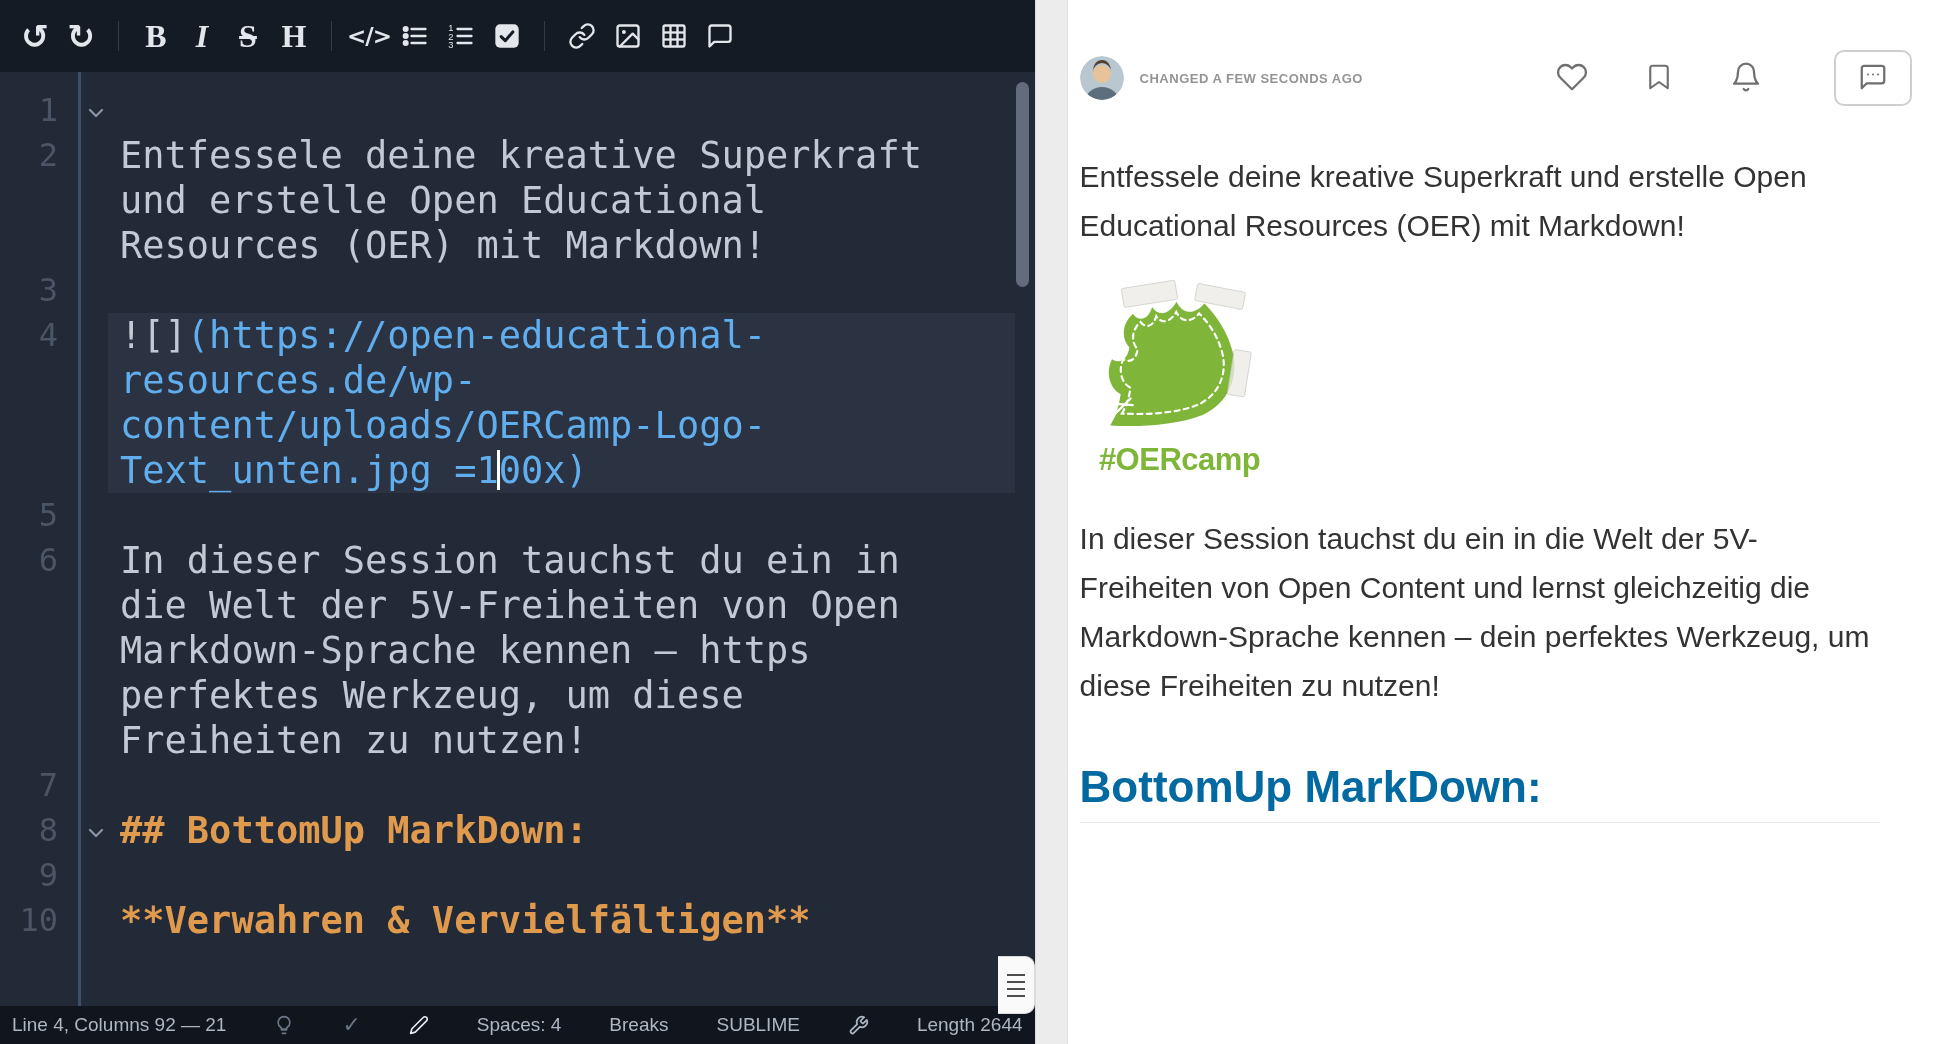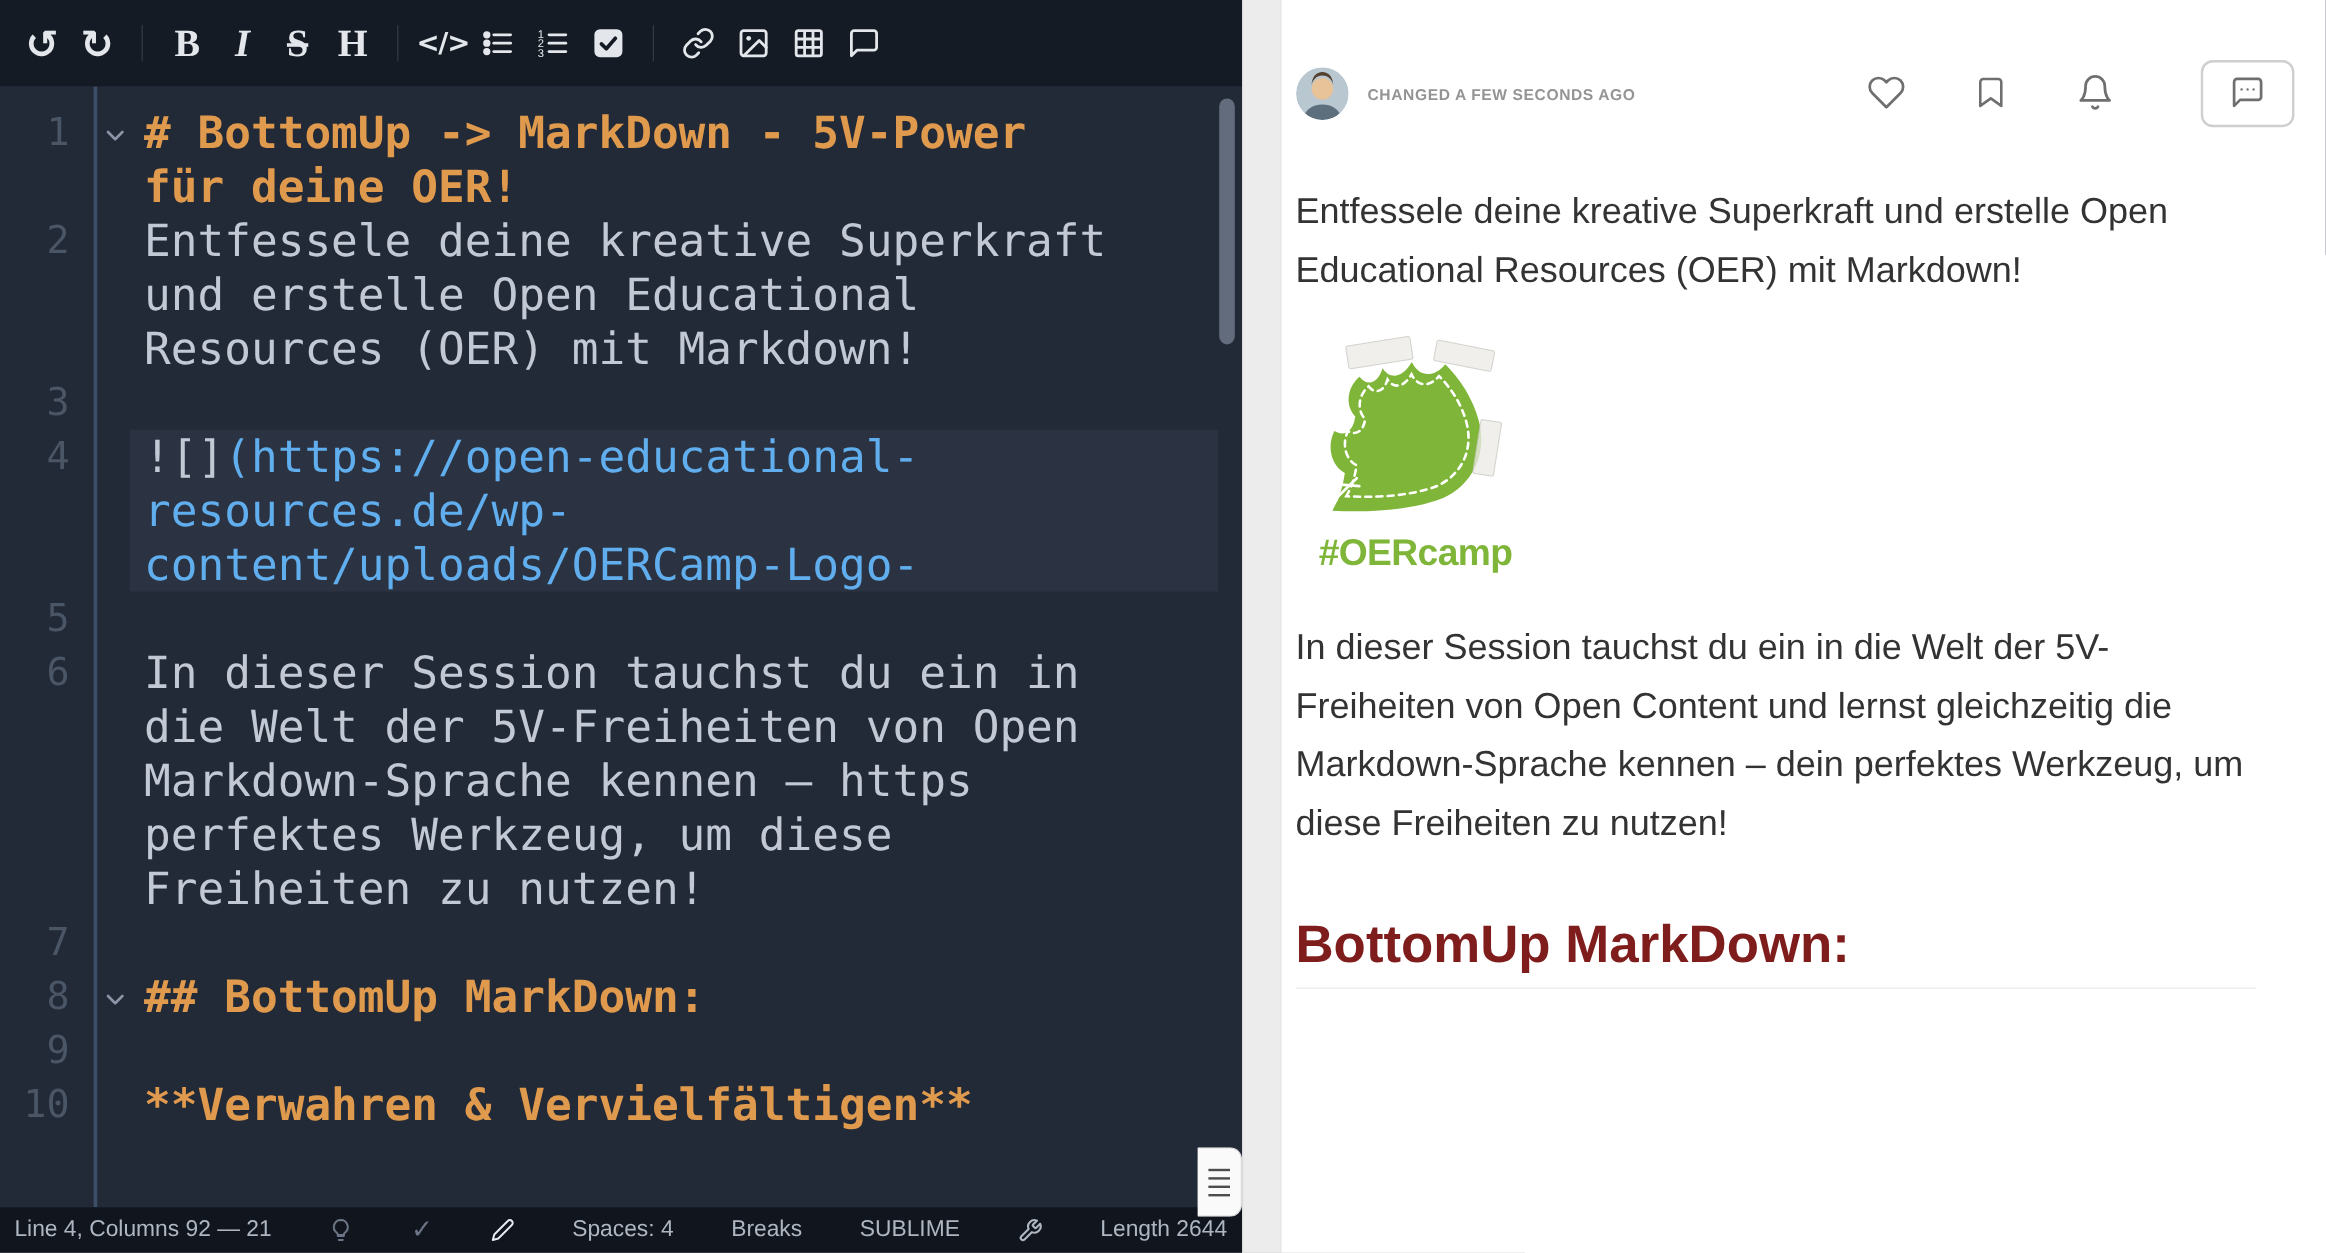--- a/index.html
+++ b/index.html
@@ -74,21 +74,21 @@
   .ph-icons { margin-left:auto; display:flex; align-items:center; gap:56px; }
   .icon-btn { background:none; border:none; padding:0; display:flex; cursor:pointer; }
   .comment-btn { width:78px; height:56px; border:2px solid #cfcfcf; border-radius:10px;
                  background:#fff; display:flex; align-items:center; justify-content:center;
                  margin-left:16px; cursor:pointer; }
 
   .doc { margin:46px 26px 0 12px; max-width:800px; color:var(--preview-text,#333); }
   .doc h1 { font-size:56px; line-height:78px; font-weight:bold; color:#2d2d2d;
             margin:0; padding-bottom:14px; border-bottom:1px solid var(--rule-color,#e8e8e8); }
   .doc p { font-size:30px; line-height:49px; margin:36px 0; color:#333; }
-  .doc h2 { font-size:44px; line-height:50px; font-weight:bold; color:#7f1d1d;
+  .doc h2 { font-size:44px; line-height:50px; font-weight:bold; color:#0369a1;
             margin:52px 0 0; padding-bottom:10px; border-bottom:1px solid var(--rule-color,#e8e8e8); }
   .logo { margin:33px 0 12px; width:200px; text-align:center; }
   .logo-text { font-size:31px; font-weight:bold; color:var(--brand-green,#7fb63a);
                margin-top:2px; letter-spacing:-0.5px; }
 </style>
 </head>
 <body>
 
 <div class="app">
 
@@ -190,24 +190,20 @@
 
     <div class="editor-body">
       <div>
           <div class="ed-line">
             <div class="ed-gut">
               <span class="ed-num">1</span>
               <span class="ed-fold"><svg width="16" height="12" viewBox="0 0 16 12">
                   <polyline points="2,3 8,9 14,3" fill="none" stroke="#8b95a6" stroke-width="2.2" stroke-linecap="round" stroke-linejoin="round"></polyline>
                 </svg></span>
             </div>
-            <div class="ed-code">
-              <div class="ed-row"><span class="seg-h"># BottomUp -&gt; MarkDown - 5V-Power</span></div>
-              <div class="ed-row"><span class="seg-h">für deine OER!</span></div>
-            </div>
           </div>
           <div class="ed-line">
             <div class="ed-gut">
               <span class="ed-num">2</span>
             </div>
             <div class="ed-code">
               <div class="ed-row"><span class="seg-t">Entfessele deine kreative Superkraft</span></div>
               <div class="ed-row"><span class="seg-t">und erstelle Open Educational</span></div>
               <div class="ed-row"><span class="seg-t">Resources (OER) mit Markdown!</span></div>
             </div>
@@ -221,20 +217,21 @@
             </div>
           </div>
           <div class="ed-line">
             <div class="ed-gut">
               <span class="ed-num">4</span>
             </div>
             <div class="ed-code hl">
               <div class="ed-row"><span class="seg-t">![]</span><span class="seg-u">(https://open-educational-</span></div>
               <div class="ed-row"><span class="seg-u">resources.de/wp-</span></div>
               <div class="ed-row"><span class="seg-u">content/uploads/OERCamp-Logo-</span></div>
+              <div class="ed-row"><span class="seg-u">Text_unten.jpg =1</span><span class="caret"></span><span class="seg-u">00x)</span></div>
             </div>
           </div>
           <div class="ed-line">
             <div class="ed-gut">
               <span class="ed-num">5</span>
             </div>
             <div class="ed-code">
               <div class="ed-row">&nbsp;</div>
             </div>
           </div>

